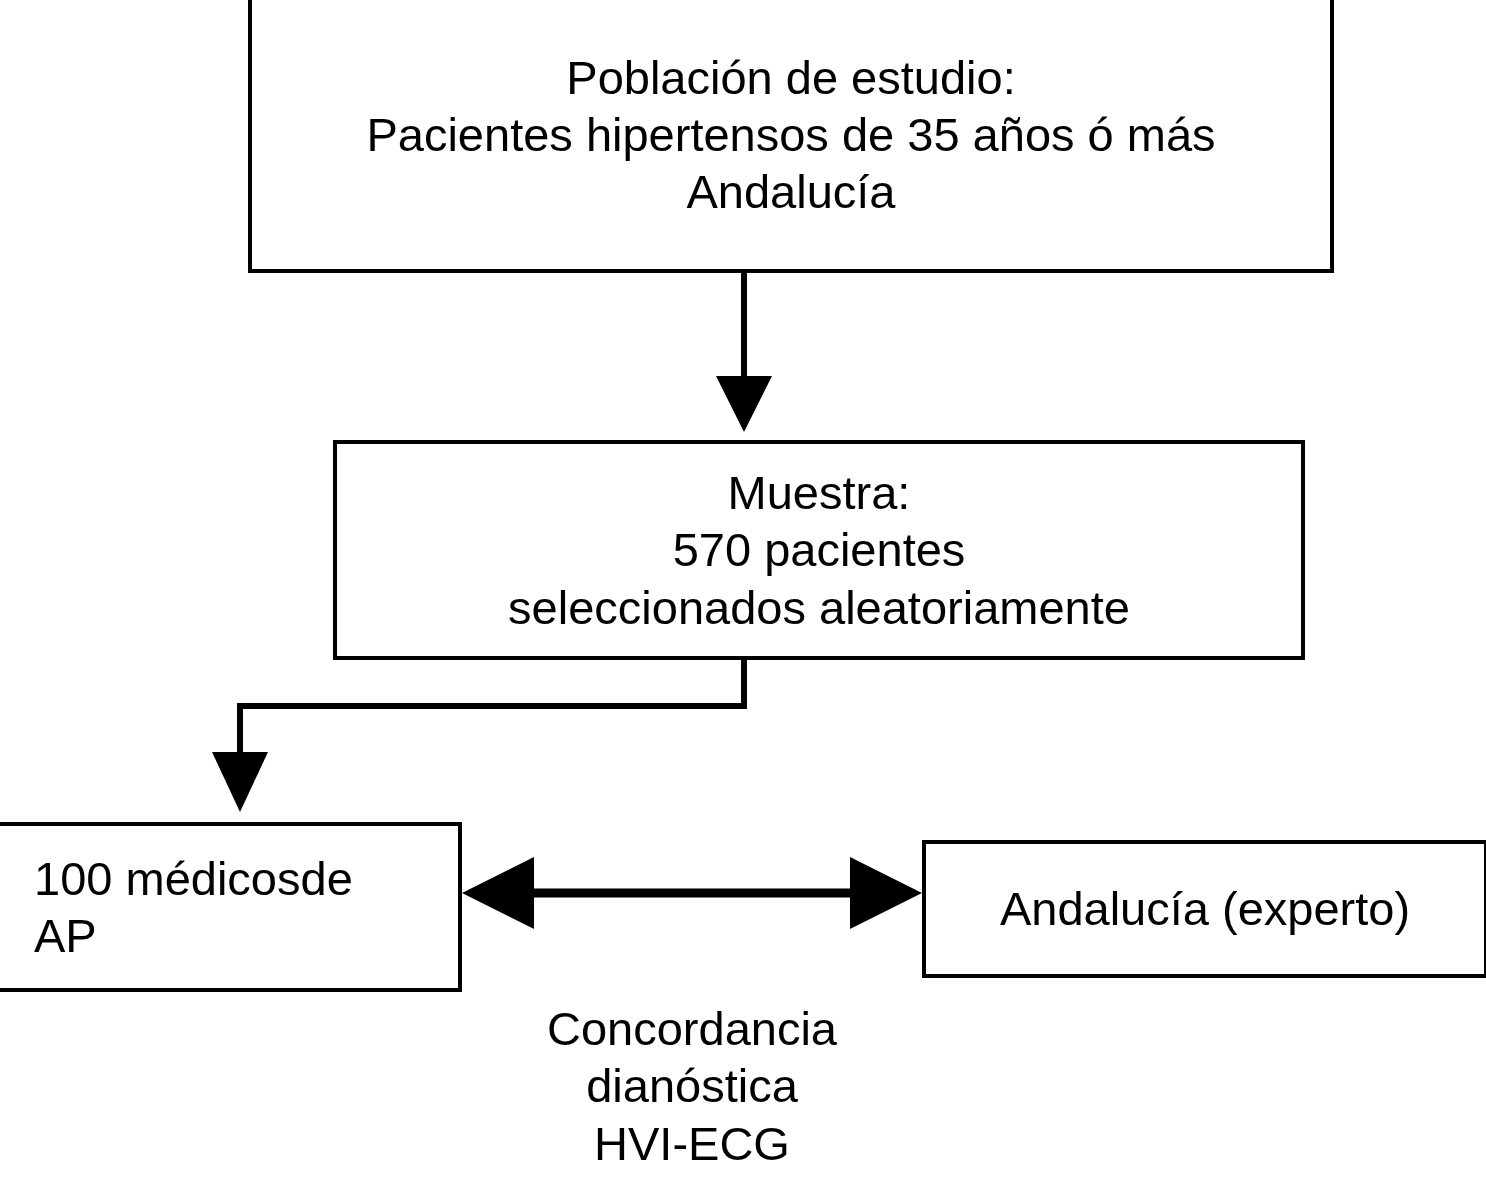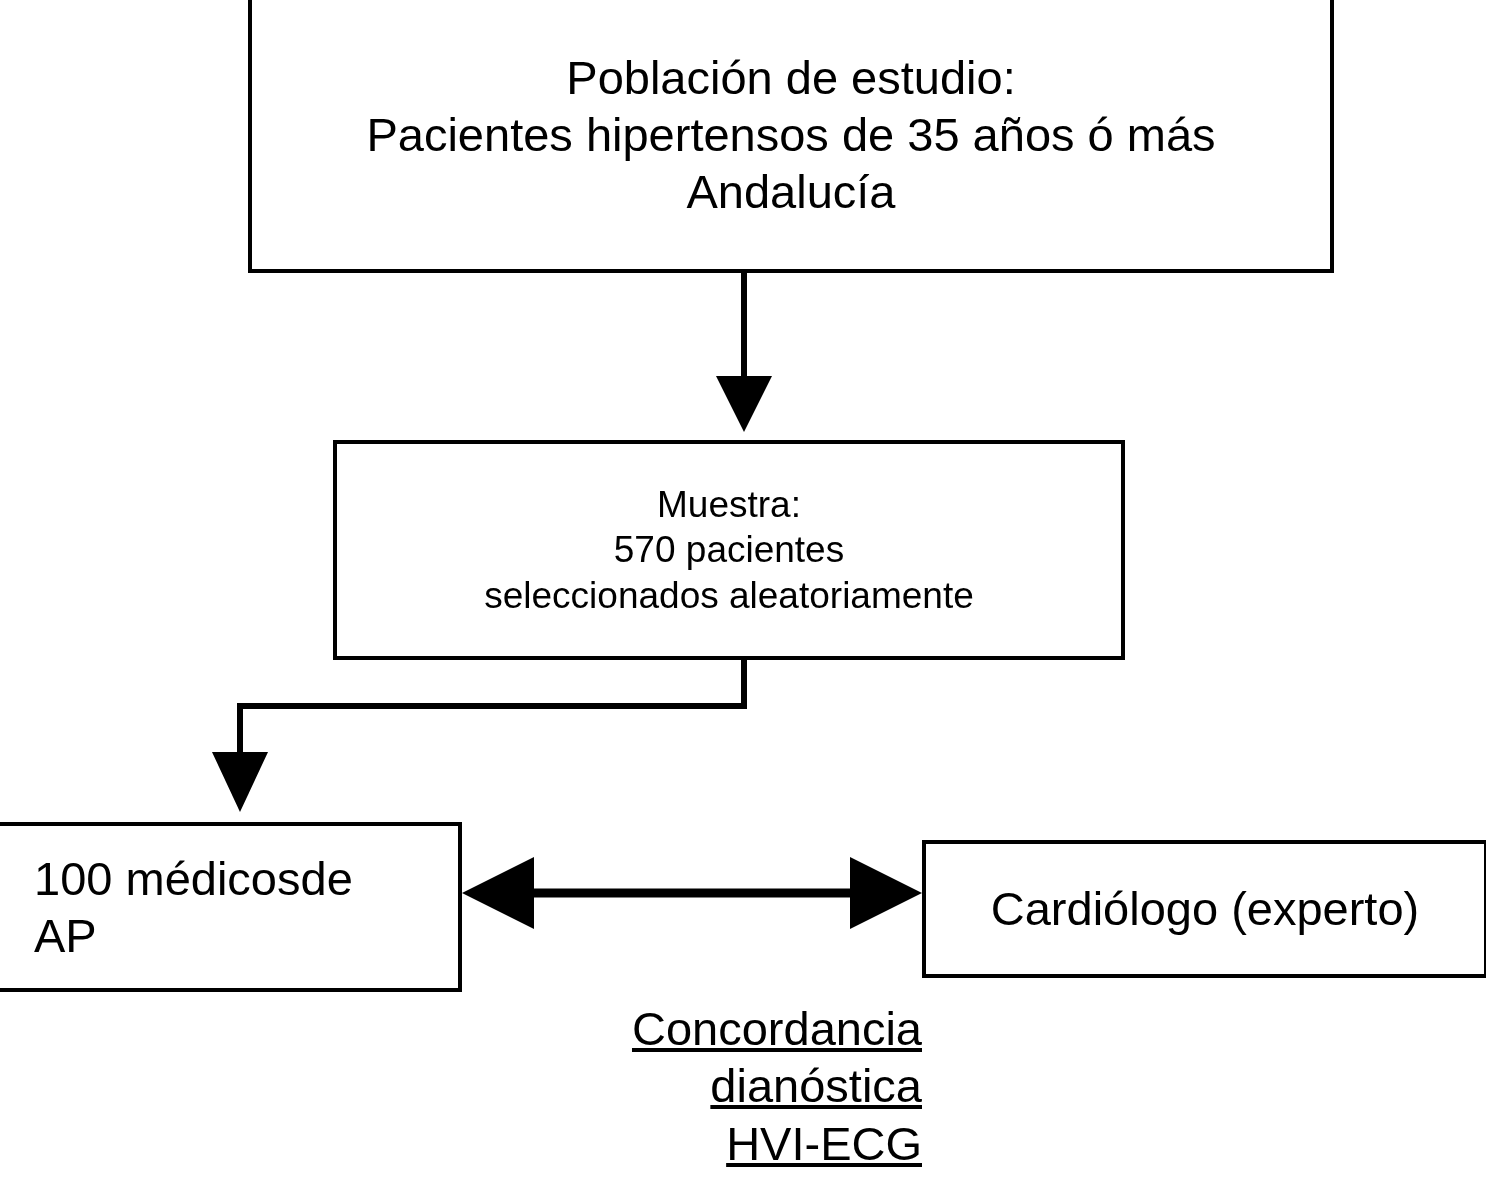--- a/index.html
+++ b/index.html
@@ -36,48 +36,47 @@
   #box-population {
     left: 248px;
     top: -4px;
     width: 1086px;
     height: 277px;
     font-size: 47px;
   }
   #box-sample {
     left: 333px;
     top: 440px;
-    width: 792px;
+    width: 972px;
     height: 220px;
-    font-size: 37px;
+    font-size: 47px;
   }
   #box-gps {
     left: -4px;
     top: 822px;
     width: 466px;
     height: 170px;
     font-size: 47px;
     justify-content: flex-start;
     padding-left: 34px;
     text-align: left;
   }
   #box-cardiologist {
     left: 922px;
     top: 840px;
     width: 566px;
     height: 138px;
     font-size: 47px;
   }
   .caption {
     position: absolute;
-    text-align: right;
+    text-align: center;
     font-size: 47px;
     line-height: 1.22;
     white-space: pre-line;
-    text-decoration: underline;
   }
   #caption-concordance {
     left: 462px;
     top: 1000px;
     width: 460px;
   }
   svg.connectors {
     position: absolute;
     left: 0;
     top: 0;
@@ -121,20 +120,20 @@
 570 pacientes
 seleccionados aleatoriamente</div>
   </div>
 
   <div class="box" id="box-gps">
     <div class="lines">100 médicosde
 AP</div>
   </div>
 
   <div class="box" id="box-cardiologist">
-    <div class="lines">Cardiólogo (experto)</div>
+    <div class="lines">Andalucía (experto)</div>
   </div>
 
   <div class="caption" id="caption-concordance">Concordancia
 dianóstica
 HVI-ECG</div>
 
 </div>
 
 </body></html>

